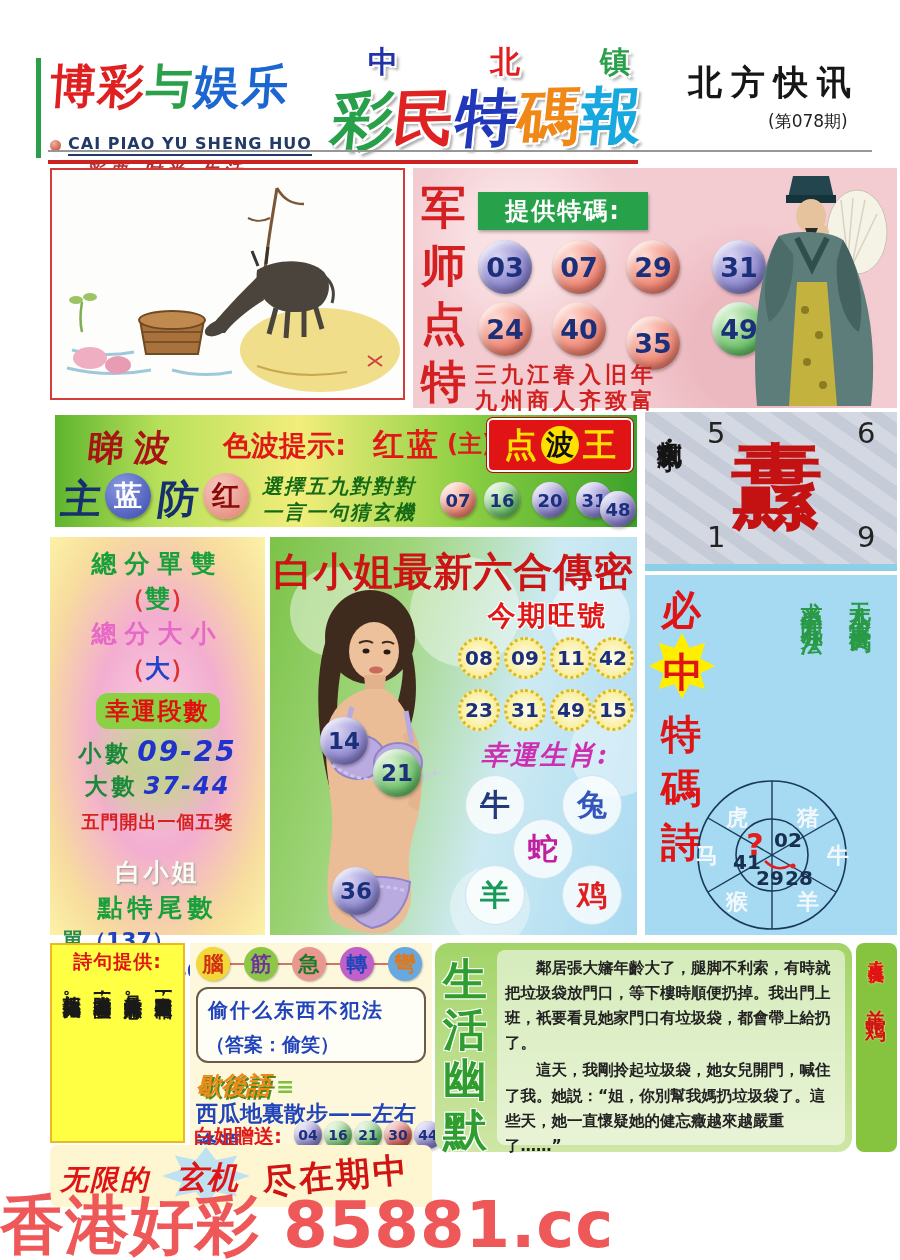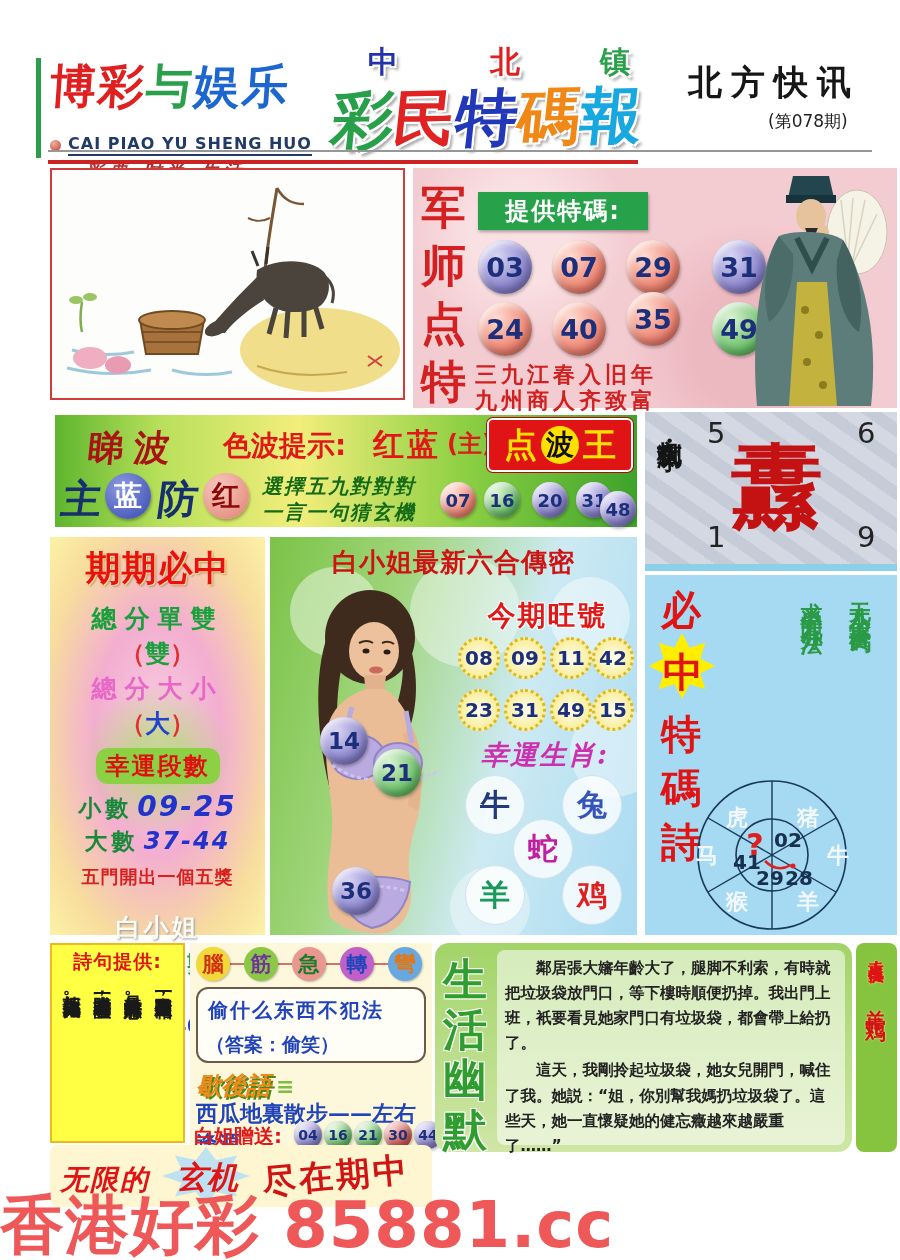--- a/index.html
+++ b/index.html
@@ -99,21 +99,21 @@
     <span class="abs serif" style="left:8px;top:184px;font-size:45px;font-weight:900;color:#d42020;">特</span>
 
     <div class="abs" style="left:65px;top:24px;width:170px;height:38px;background:#28a24a;color:#fff;font-size:24px;font-weight:bold;display:flex;align-items:center;justify-content:center;letter-spacing:2px;box-shadow:1px 2px 3px rgba(0,0,0,.3);">提供特碼:</div>
 
     <div class="ball ball54 b-blue" style="left:65px;top:72px;">03</div>
     <div class="ball ball54 b-red" style="left:139px;top:72px;">07</div>
     <div class="ball ball54 b-red" style="left:213px;top:72px;">29</div>
     <div class="ball ball54 b-blue" style="left:299px;top:72px;">31</div>
     <div class="ball ball54 b-red" style="left:65px;top:134px;">24</div>
     <div class="ball ball54 b-red" style="left:139px;top:134px;">40</div>
-    <div class="ball ball54 b-red" style="left:213px;top:124px;">35</div>
+    <div class="ball ball54 b-red" style="left:213px;top:148px;">35</div>
     <div class="ball ball54 b-green" style="left:299px;top:134px;">49</div>
 
     <div class="abs serif" style="left:62px;top:192px;font-size:22px;font-weight:bold;color:#d02020;letter-spacing:4px;">三九江春入旧年</div>
     <div class="abs serif" style="left:62px;top:218px;font-size:22px;font-weight:bold;color:#d02020;letter-spacing:4px;">九州商人齐致富</div>
 
     <svg class="abs" style="left:322px;top:2px;" width="160" height="238" viewBox="0 0 160 238">
       <ellipse cx="122" cy="62" rx="30" ry="42" fill="#f5f2e6" stroke="#c9c4b0"></ellipse>
       <path d="M112,100 L118,28 M116,100 L130,30 M114,100 L106,30 M115,100 L142,44" stroke="#d8d4c2" stroke-width="1.5" fill="none"></path>
       <path d="M58,6 L94,6 L99,28 L53,28 Z" fill="#23454e"></path>
       <rect x="51" y="25" width="50" height="8" fill="#16323a"></rect>
@@ -172,21 +172,20 @@
     <div class="abs serif" style="left:72px;top:8px;width:120px;height:136px;display:flex;align-items:center;justify-content:center;font-size:92px;font-weight:900;color:#c41212;">纛</div>
     <span class="abs" style="left:62px;top:4px;font-size:29px;color:#222;">5</span>
     <span class="abs" style="left:212px;top:4px;font-size:29px;color:#222;">6</span>
     <span class="abs" style="left:62px;top:108px;font-size:29px;color:#222;">1</span>
     <span class="abs" style="left:212px;top:108px;font-size:29px;color:#222;">9</span>
   </div>
   <div class="abs" style="left:645px;top:564px;width:252px;height:7px;background:#8ccfe8;"></div>
 
   <div class="abs" style="left:50px;top:537px;width:215px;height:398px;text-align:center;
        background:radial-gradient(circle at 50% 56%, rgba(160,220,90,.55) 0 26px, rgba(160,220,90,0) 75px),radial-gradient(ellipse at 50% 50%, #f9cfe3 0%, #f3aed0 42%, #f7dc9e 76%, #fcf2a6 100%);">
-    <div style="margin-top:8px;font-size:35px;font-weight:900;color:#e81010;text-shadow:1px 1px 0 #ffe080,2px 2px 2px rgba(0,0,0,.25);letter-spacing:1px;">期期必中</div>
     <div class="serif" style="margin-top:10px;font-size:25px;font-weight:900;color:#19a03c;letter-spacing:8px;">總分單雙</div>
     <div style="margin-top:2px;font-size:25px;font-weight:900;">
       <span style="color:#e03030;">（</span><span style="color:#19a03c;">雙</span><span style="color:#e03030;">）</span>
     </div>
     <div class="serif" style="margin-top:2px;font-size:25px;font-weight:900;color:#e868c8;letter-spacing:8px;">總分大小</div>
     <div style="margin-top:2px;font-size:25px;font-weight:900;">
       <span style="color:#e03030;">（</span><span style="color:#2244cc;">大</span><span style="color:#e03030;">）</span>
     </div>
     <div style="margin-top:8px;">
       <span style="display:inline-block;background:#8cd044;border-radius:12px;padding:2px 10px;font-size:24px;font-weight:900;color:#e01010;letter-spacing:2px;">幸運段數</span>
@@ -211,21 +210,21 @@
   </div>
 
   <div class="abs" style="left:270px;top:537px;width:367px;height:398px;overflow:hidden;
        background:linear-gradient(105deg,#7cc348 0%,#9fd57a 30%,#cdeaf2 62%,#a8daf2 100%);">
     <div class="abs" style="left:20px;top:30px;width:90px;height:90px;border-radius:50%;background:rgba(255,255,255,.45);"></div>
     <div class="abs" style="left:140px;top:20px;width:110px;height:110px;border-radius:50%;background:rgba(255,255,255,.4);"></div>
     <div class="abs" style="left:280px;top:40px;width:80px;height:80px;border-radius:50%;background:rgba(255,255,255,.45);"></div>
     <div class="abs" style="left:300px;top:170px;width:90px;height:90px;border-radius:50%;background:rgba(255,255,255,.4);"></div>
     <div class="abs" style="left:180px;top:330px;width:80px;height:80px;border-radius:50%;background:rgba(255,255,255,.35);"></div>
 
-    <div class="serif" style="position:absolute;left:0;top:8px;width:100%;text-align:center;font-size:26px;font-weight:900;color:#cc1414;letter-spacing:1px;">白小姐最新六合傳密</div>
+    <div class="serif" style="position:absolute;left:0;top:8px;width:100%;text-align:center;font-size:39px;font-weight:900;color:#cc1414;letter-spacing:1px;">白小姐最新六合傳密</div>
 
     <svg class="abs" style="left:2px;top:48px;" width="195" height="350" viewBox="0 0 195 350">
       <path d="M60,40 C40,80 44,150 58,205 L70,200 C62,150 64,100 72,72 Z" fill="#3f2a1e"></path>
       <ellipse cx="98" cy="52" rx="45" ry="47" fill="#3f2a1e"></ellipse>
       <path d="M138,60 C147,92 145,122 138,142 L125,120 C132,95 132,80 129,66 Z" fill="#3f2a1e"></path>
       <ellipse cx="102" cy="66" rx="25" ry="29" fill="#ecc19c"></ellipse>
       <path d="M87,58 q8,-4 14,0 M110,58 q7,-3 12,1" stroke="#3a2a1a" stroke-width="2" fill="none"></path>
       <ellipse cx="94" cy="66" rx="3.5" ry="2.5" fill="#2a1a10"></ellipse>
       <ellipse cx="115" cy="67" rx="3.5" ry="2.5" fill="#2a1a10"></ellipse>
       <ellipse cx="104" cy="85" rx="7" ry="3.5" fill="#c96a5e"></ellipse>

